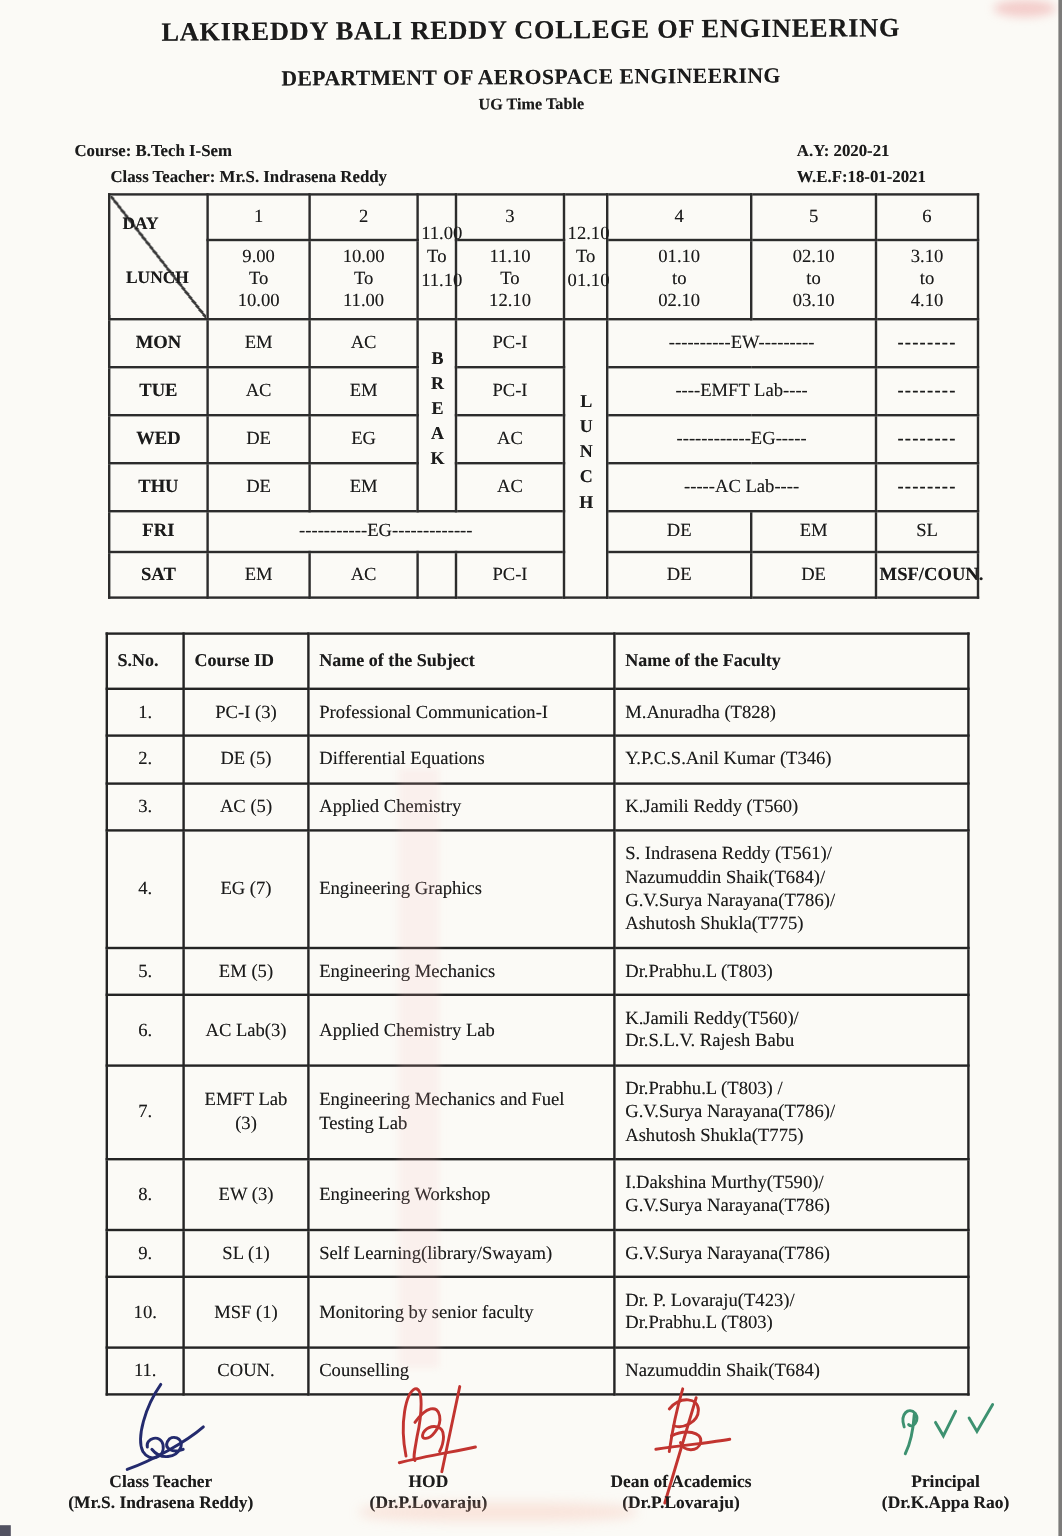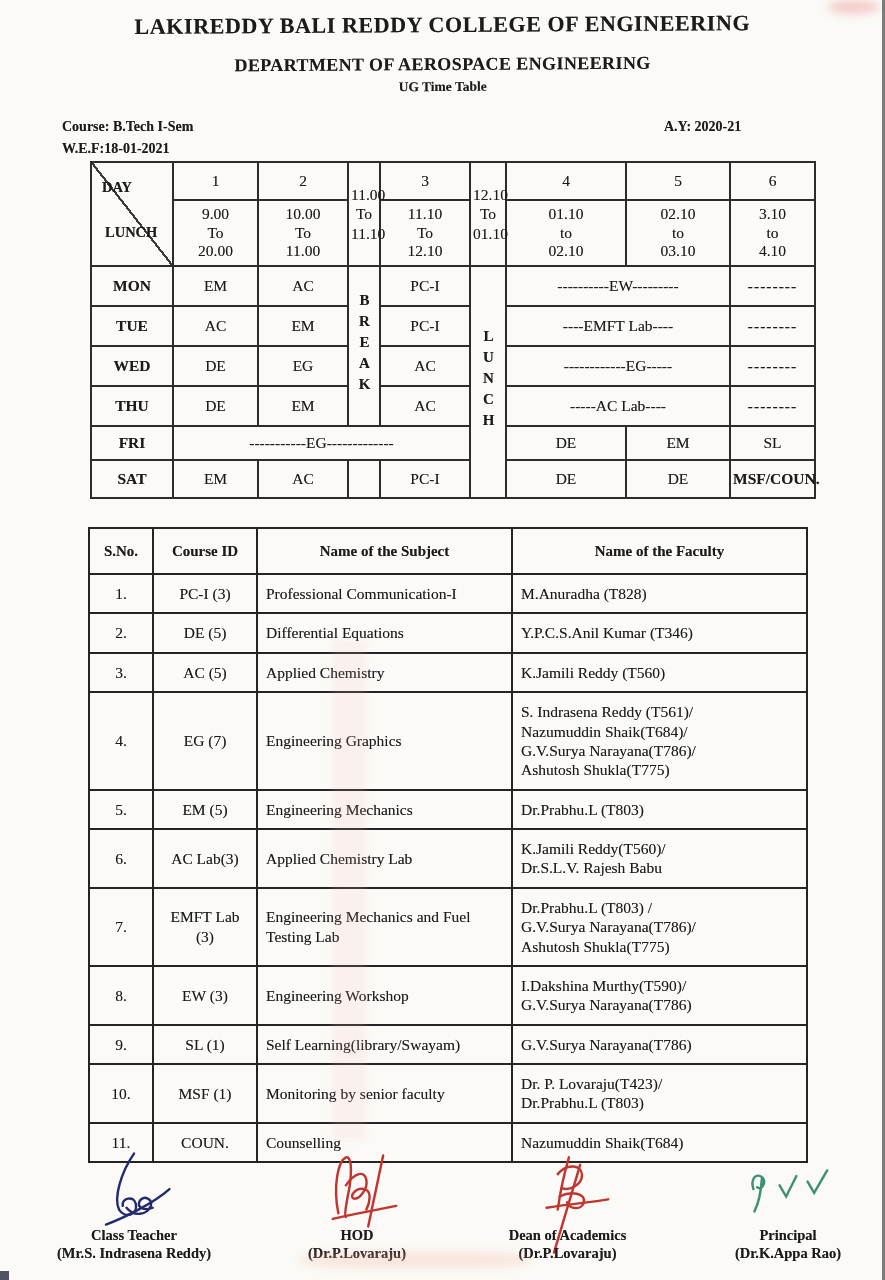--- a/index.html
+++ b/index.html
@@ -55,21 +55,21 @@
   }
   .corner-day { position:absolute; top:16px; left:10px; font-size:14.5px; font-weight:bold; }
   .corner-time { position:absolute; bottom:24px; left:13px; font-size:14.5px; font-weight:bold; }
 
   
   .subjects { position:absolute; top:527px; left:88px; width:718px; }
   .subjects td {
     border:2px solid #242424; font-size:15.5px; vertical-align:middle;
     padding:9px 8px; line-height:1.25;
   }
-  .subjects .hdr td { font-weight:bold; text-align:center; height:46px; font-size:15px; }
+  .subjects .hdr td { font-weight:bold; height:46px; font-size:15px; }
   .col-sno { text-align:center; }
   .col-id { text-align:center; }
   .col-subject { text-align:left; padding-left:12px; }
   .col-faculty { text-align:left; padding-left:12px; white-space:pre-line; }
 
   
   .sig-block { position:absolute; top:1148px; left:0; width:885px; height:132px;
     display:flex; justify-content:space-between; padding:0 22px 0 34px; }
   .sig { text-align:center; overflow:visible; }
   .sig svg { display:block; margin:0 auto -6px auto; overflow:visible; }
@@ -94,20 +94,21 @@
   <div class="doc-type ink">UG Time Table</div>
 </div>
 
 <div class="info-block ink">
   <div class="info-row">
     <span class="info-left">Course: B.Tech I-Sem</span>
     <span class="info-mid"></span>
     <span class="info-right">A.Y: 2020-21</span>
   </div>
   <div class="info-row">
+    <span class="info-mid">Class Teacher: Mr.S. Indrasena Reddy</span>
     <span class="info-right">W.E.F:18-01-2021</span>
   </div>
 </div>
 
 <table class="timetable ink">
   <colgroup>
     <col style="width:82px">
       <col style="width:85px">
       <col style="width:90px">
     <col style="width:32px">
@@ -132,21 +133,21 @@
     <td rowspan="2" class="tt-smalltime">12.10
 To
 01.10</td>
     <td class="tt-period">4</td>
     <td class="tt-period">5</td>
     <td class="tt-period">6</td>
   </tr>
   <tr>
     <td class="tt-time">9.00
 To
-20.00</td>
+10.00</td>
     <td class="tt-time">10.00
 To
 11.00</td>
     <td class="tt-time">11.10
 To
 12.10</td>
     <td class="tt-time">01.10
 to
 02.10</td>
     <td class="tt-time">02.10

